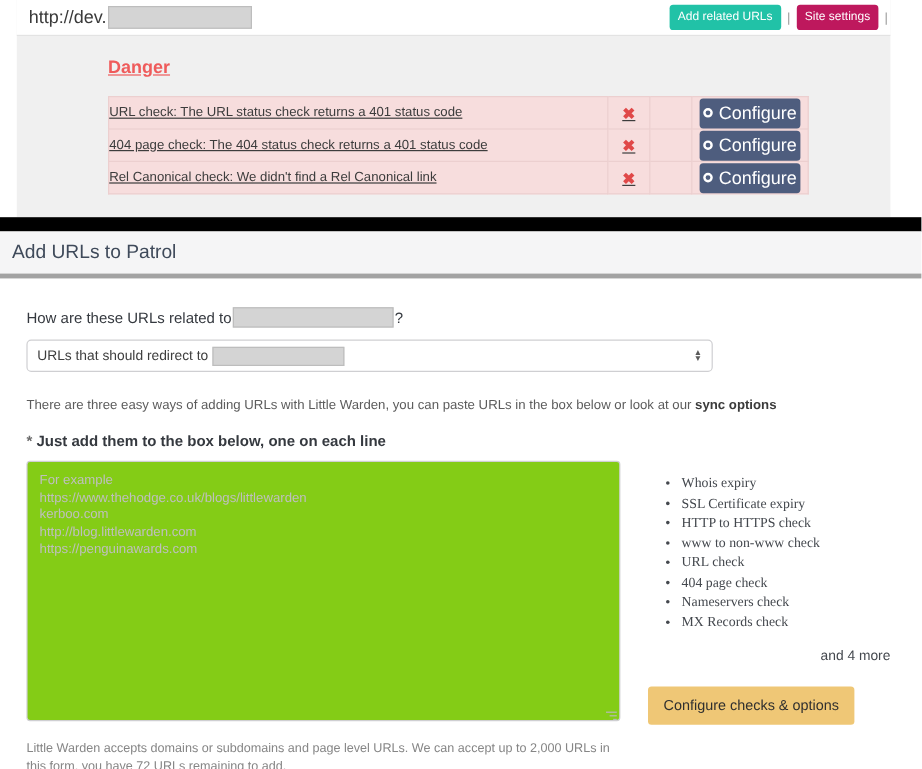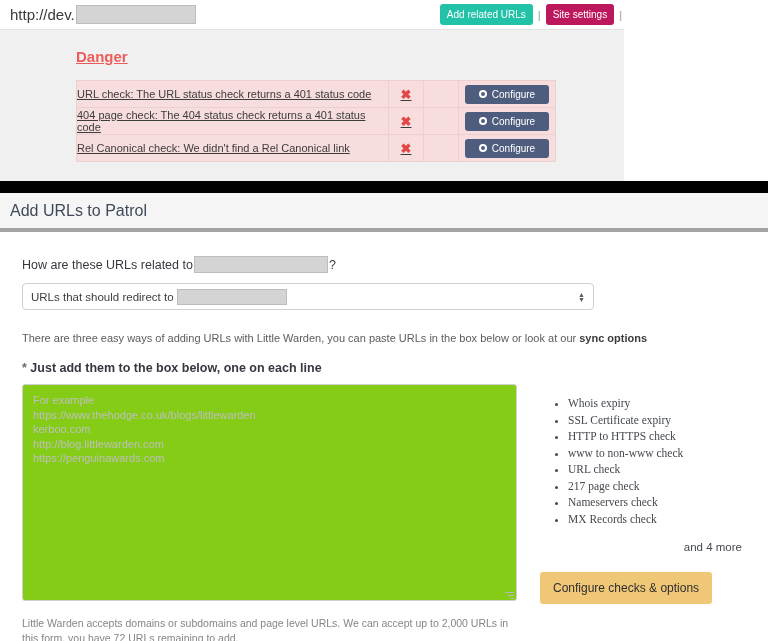--- a/index.html
+++ b/index.html
@@ -12,22 +12,22 @@
     height: 641px;
     font-family: "Liberation Sans", sans-serif;
     color: #3d3d3d;
     overflow: hidden;
     position: relative;
   }
 
   
   #panel-top {
     position: absolute;
-    left: 0; top: 0;
-    width: 624px;
+    left: 14px; top: 0;
+    width: 728px;
     height: 181px;
     background: #f0f0f0;
     box-sizing: border-box;
   }
   .site-bar {
     height: 30px;
     background: #ffffff;
     border-bottom: 1px solid #e3e3e3;
     display: flex;
     align-items: center;
@@ -117,21 +117,21 @@
   }
   td.spacer { width: 34px; }
   td.conf {
     width: 96px;
     text-align: center;
     border-right: none;
   }
   .btn-configure {
     background: #4e5d7e;
     color: #ffffff;
-    font-size: 10px;
+    font-size: 15px;
     padding: 4px 0;
     width: 84px;
     border-radius: 3px;
     display: inline-flex;
     align-items: center;
     justify-content: center;
     gap: 5px;
   }
   .gear {
     display: inline-block;
@@ -422,21 +422,21 @@
         </span>
       </div>
 
       <div class="checks-col">
         <ul class="checks">
           <li>Whois expiry</li>
           <li>SSL Certificate expiry</li>
           <li>HTTP to HTTPS check</li>
           <li>www to non-www check</li>
           <li>URL check</li>
-          <li>217 page check</li>
+          <li>404 page check</li>
           <li>Nameservers check</li>
           <li>MX Records check</li>
         </ul>
         <div class="and-more">and 4 more</div>
         <button class="btn btn-gold">Configure checks &amp; options</button>
       </div>
 
     </div>
 
     <p class="footnote">Little Warden accepts domains or subdomains and page level URLs. We can accept up to 2,000 URLs in this form, you have 72 URLs remaining to add.</p>

